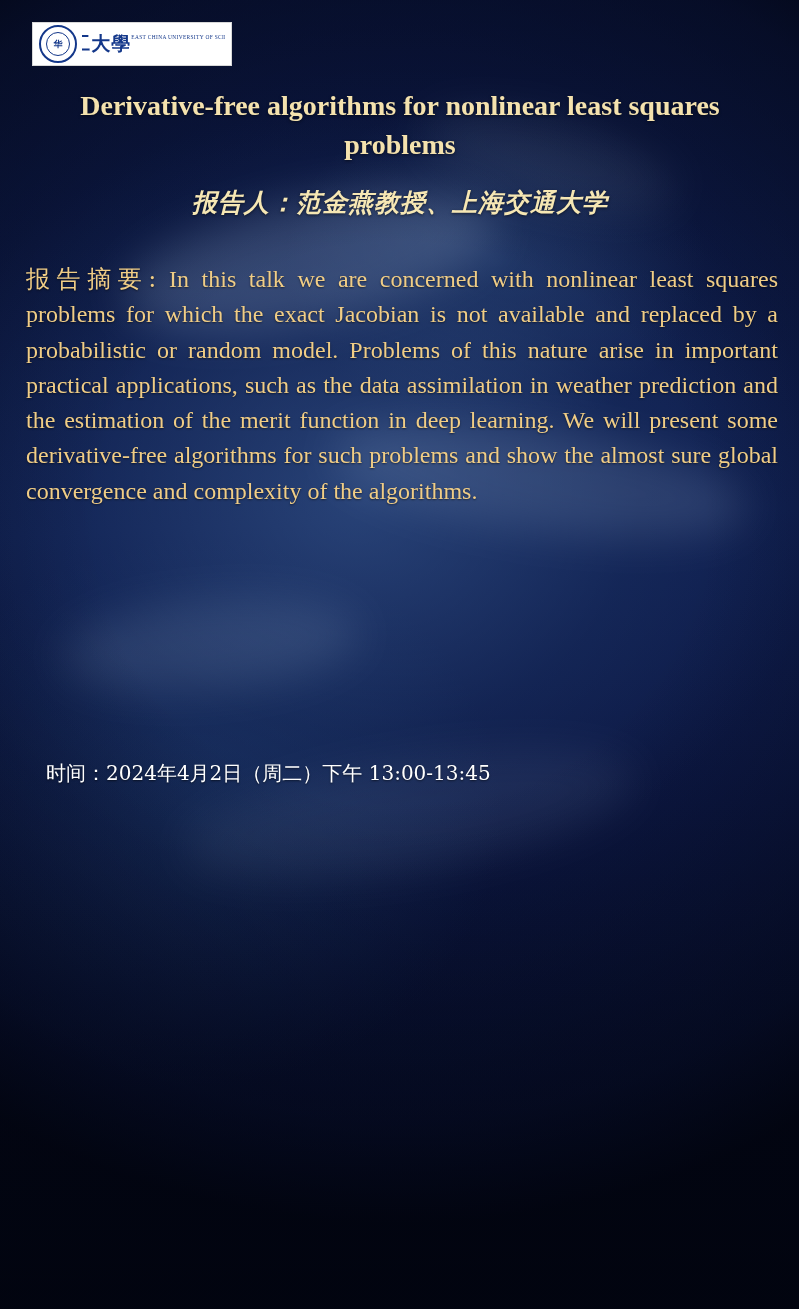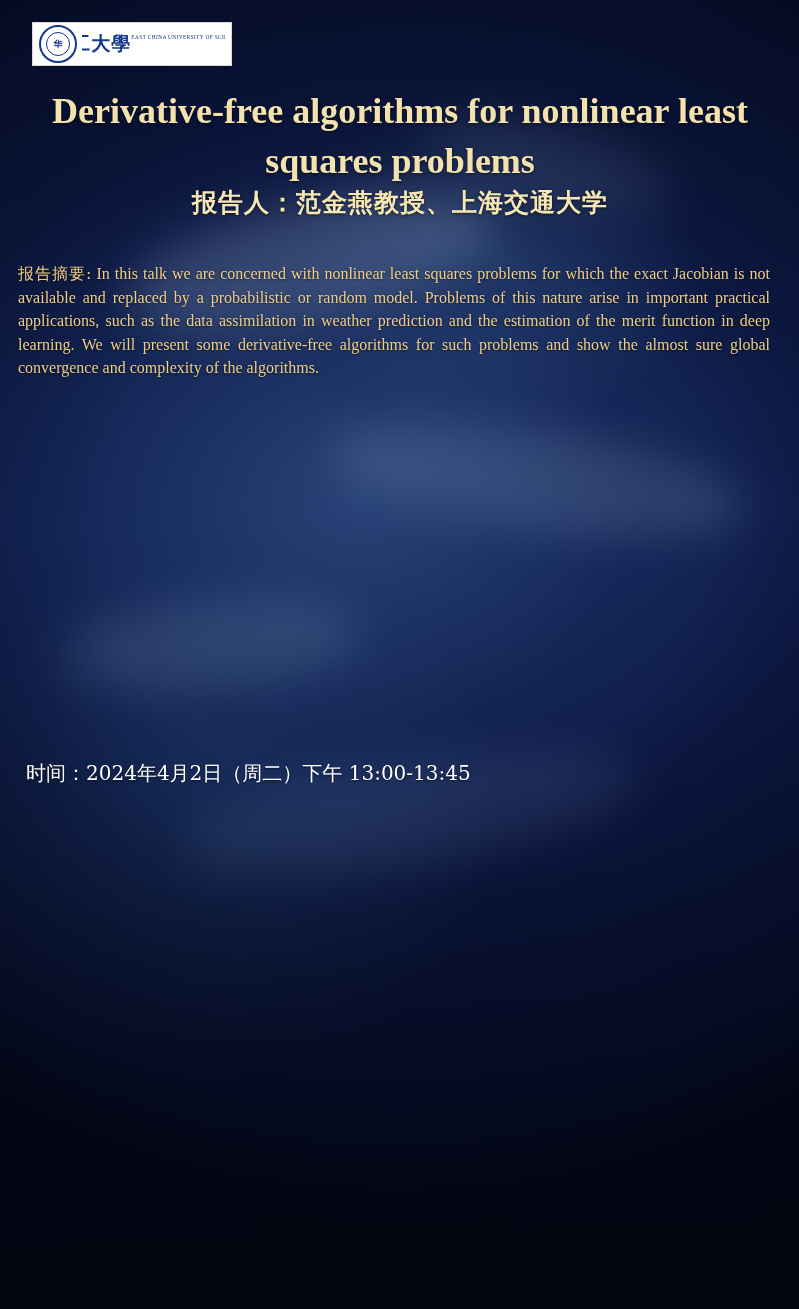--- a/index.html
+++ b/index.html
@@ -113,47 +113,48 @@
 
   .title {
     position: absolute;
     left: 50px;
     top: 86px;
     width: 700px;
     text-align: center;
     color: #f4e2ae;
     font-family: "Liberation Serif", serif;
     font-weight: bold;
-    font-size: 36px;
+    font-size: 28px;
     line-height: 1.4;
     text-shadow: 0 1px 3px rgba(0,0,0,0.55);
   }
 
   .speaker {
     position: absolute;
     left: 50px;
     top: 186px;
     width: 700px;
     text-align: center;
     color: #f6e7b4;
     font-family: "DejaVu Serif", serif;
     font-weight: bold;
     font-size: 25px;
     letter-spacing: 1px;
     text-shadow: 0 1px 3px rgba(0,0,0,0.55);
+    font-style: italic;
   }
 
   .abstract {
     position: absolute;
-    left: 18px;
+    left: 26px;
     top: 262px;
     width: 752px;
     color: #f0cd86;
     font-family: "Liberation Serif", serif;
-    font-size: 16px;
+    font-size: 24px;
     line-height: 1.47;
     text-align: justify;
     text-justify: inter-word;
     text-shadow: 0 1px 2px rgba(0,0,0,0.5);
   }
   .abstract .lead {
     font-family: "DejaVu Serif", serif;
   }
 
   .bio {
@@ -173,21 +174,21 @@
     position: absolute;
     left: 26px;
     top: 758px;
     width: 752px;
     color: #ffffff;
     font-family: "DejaVu Serif", serif;
     font-size: 20px;
     line-height: 1.55;
     text-shadow: 0 1px 2px rgba(0,0,0,0.55);
   }
-  .meta div { white-space: nowrap; }
+  .meta div { white-space: nowrap; margin-left: 20px; }
 </style>
 </head>
 <body>
 
 <div class="poster">
   <div class="bg-cloud c1"></div>
   <div class="bg-cloud c2"></div>
   <div class="bg-cloud c3"></div>
   <div class="bg-cloud c4"></div>
   <div class="bg-cloud c5"></div>

